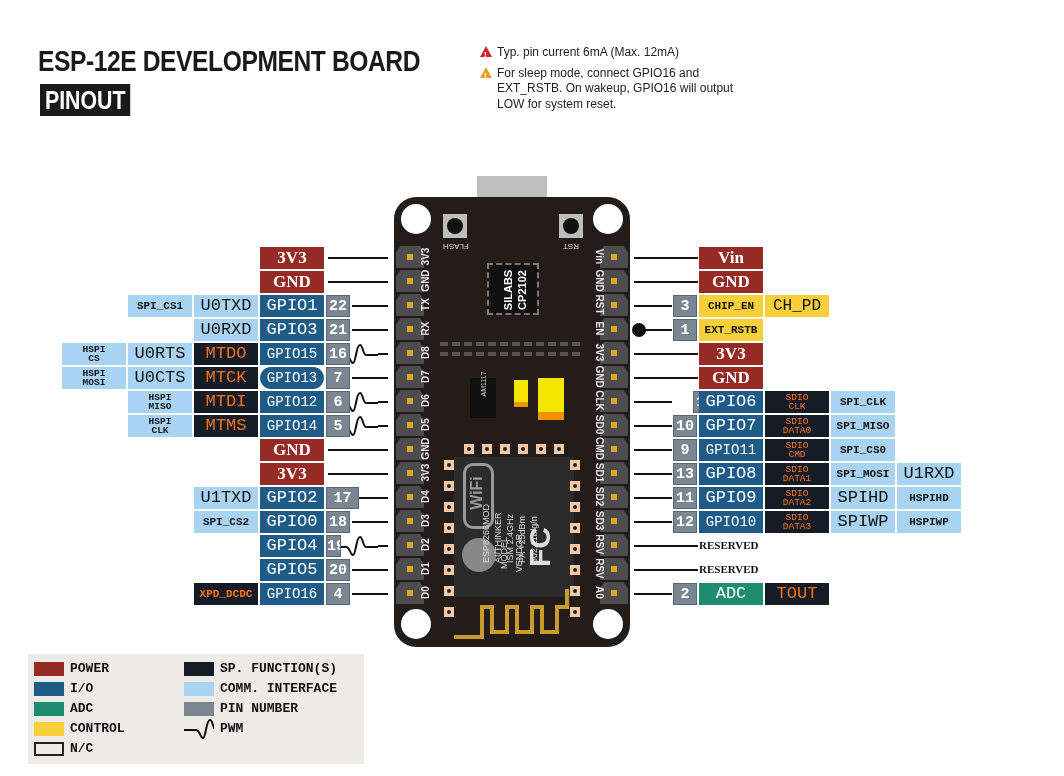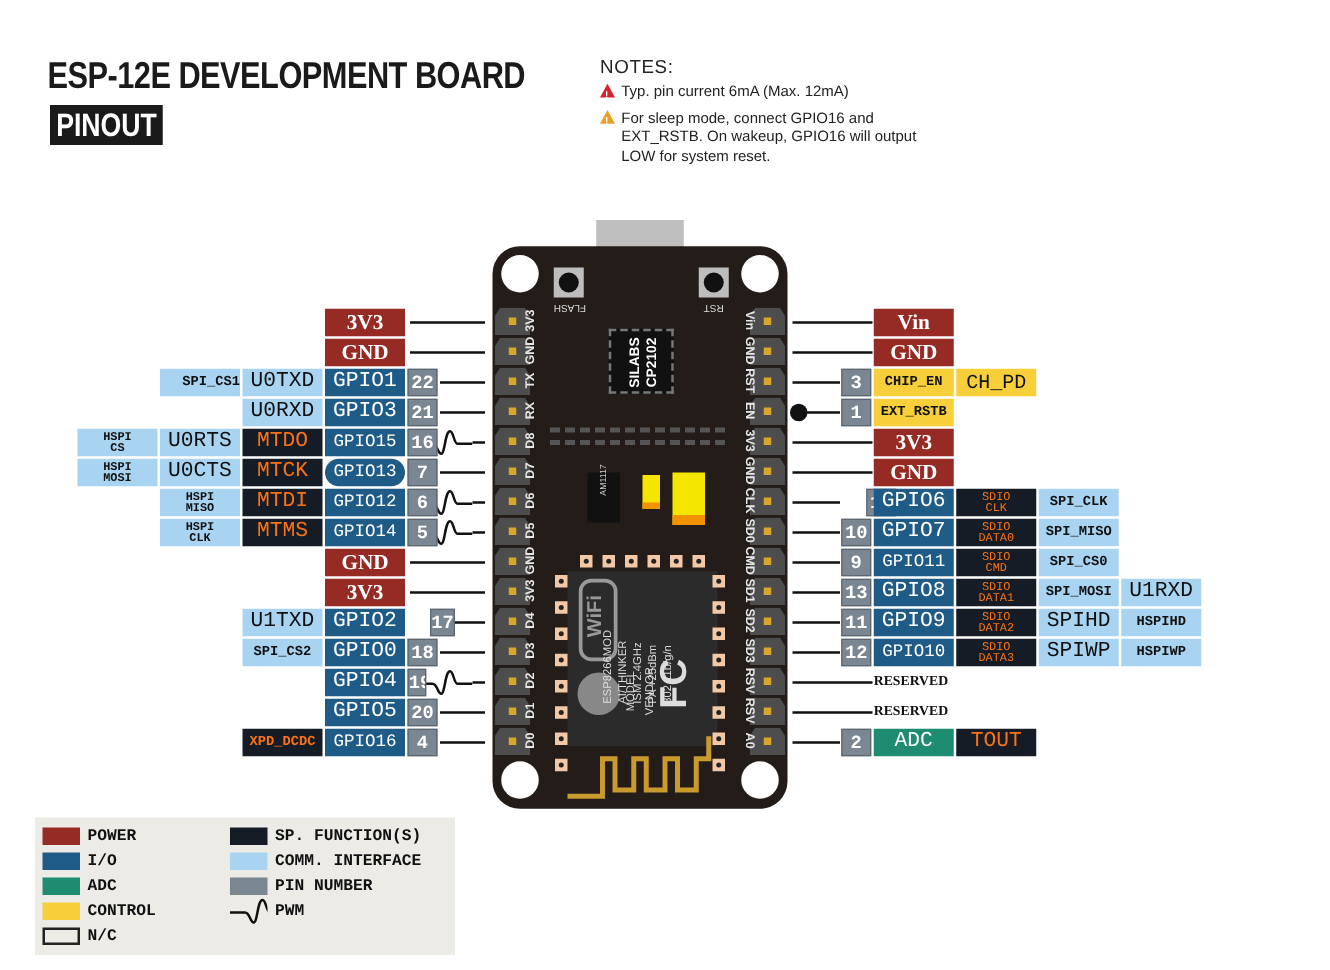--- a/index.html
+++ b/index.html
@@ -49,21 +49,20 @@
   .leg-item{position:absolute;font-family:"Liberation Mono",monospace;font-weight:bold;font-size:13px;color:#111;height:16px;line-height:16px;}
   .sw{position:absolute;width:30px;height:14px;}
 </style>
 </head>
 <body>
 
 <div class="abs title">ESP-12E DEVELOPMENT BOARD</div>
 <div class="abs subtitle">PINOUT</div>
 
 <div class="abs notes">
-  <div class="notes-title">NOTES:</div>
   <div class="note"><span class="warn red"></span><span>Typ. pin current 6mA (Max. 12mA)</span></div>
   <div class="note"><span class="warn"></span><span>For sleep mode, connect GPIO16 and EXT_RSTB. On wakeup, GPIO16 will output LOW for system reset.</span></div>
 </div>
 
 <div class="usb"></div>
 <div class="board"></div>
 <div class="hole" style="left:401px;top:204px"></div>
 <div class="hole" style="left:593px;top:204px"></div>
 <div class="hole" style="left:401px;top:609px"></div>
 <div class="hole" style="left:593px;top:609px"></div>
@@ -223,21 +222,21 @@
     </div>
     <div>
       <div class="line" style="left: 328px; top: 281px; width: 60px;"></div>
       <div class="lbl power" style="left: 260px; top: 271px; width: 64px;">GND</div>
     </div>
     <div>
       <div class="line" style="left: 352px; top: 305px; width: 36px;"></div>
       <div class="lbl pin" style="left: 326px; top: 295px; width: 24px;">22</div>
       <div class="lbl io" style="left: 260px; top: 295px; width: 64px;">GPIO1</div>
       <div class="lbl comm" style="left: 194px; top: 295px; width: 64px;">U0TXD</div>
-      <div class="lbl comm comm-s" style="left: 128px; top: 295px; width: 64px; text-align: right;">SPI_CS1</div>
+      <div class="lbl comm comm-s" style="left: 128px; top: 295px; width: 64px;">SPI_CS1</div>
     </div>
     <div>
       <div class="line" style="left: 352px; top: 329px; width: 36px;"></div>
       <div class="lbl pin" style="left: 326px; top: 319px; width: 24px;">21</div>
       <div class="lbl io" style="left: 260px; top: 319px; width: 64px;">GPIO3</div>
       <div class="lbl comm" style="left: 194px; top: 319px; width: 64px;">U0RXD</div>
     </div>
     <div>
       <div class="line" style="left: 328px; top: 353px; width: 6px;"></div>
       <svg width="44" height="22" class="pwm" style="left: 334px; top: 343px;">
@@ -283,21 +282,21 @@
     <div>
       <div class="line" style="left: 328px; top: 449px; width: 60px;"></div>
       <div class="lbl power" style="left: 260px; top: 439px; width: 64px;">GND</div>
     </div>
     <div>
       <div class="line" style="left: 328px; top: 473px; width: 60px;"></div>
       <div class="lbl power" style="left: 260px; top: 463px; width: 64px;">3V3</div>
     </div>
     <div>
       <div class="line" style="left: 352px; top: 497px; width: 36px;"></div>
-      <div class="lbl pin" style="left: 344px; top: 487px; width: 20px;">17</div>
+      <div class="lbl pin" style="left: 326px; top: 487px; width: 33px;">17</div>
       <div class="lbl io" style="left: 260px; top: 487px; width: 64px;">GPIO2</div>
       <div class="lbl comm" style="left: 194px; top: 487px; width: 64px;">U1TXD</div>
     </div>
     <div>
       <div class="line" style="left: 352px; top: 521px; width: 36px;"></div>
       <div class="lbl pin" style="left: 326px; top: 511px; width: 24px;">18</div>
       <div class="lbl io" style="left: 260px; top: 511px; width: 64px;">GPIO0</div>
       <div class="lbl comm comm-s" style="left: 194px; top: 511px; width: 64px;">SPI_CS2</div>
     </div>
     <div>

